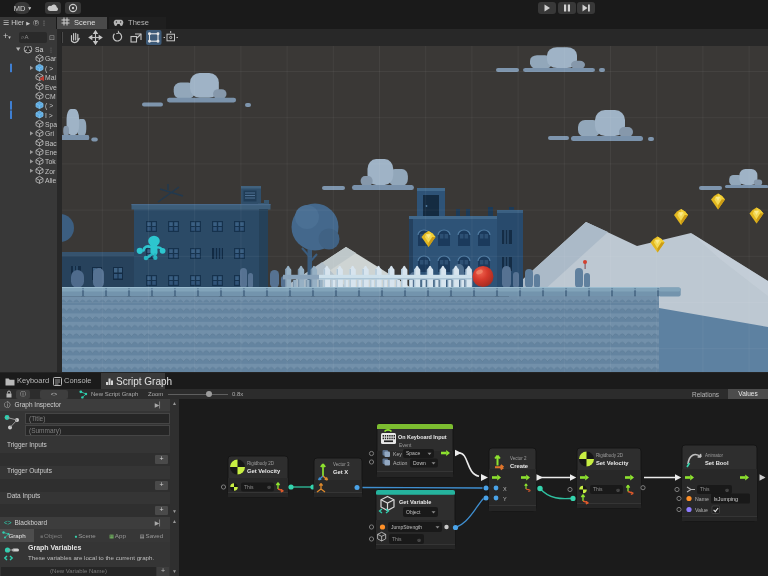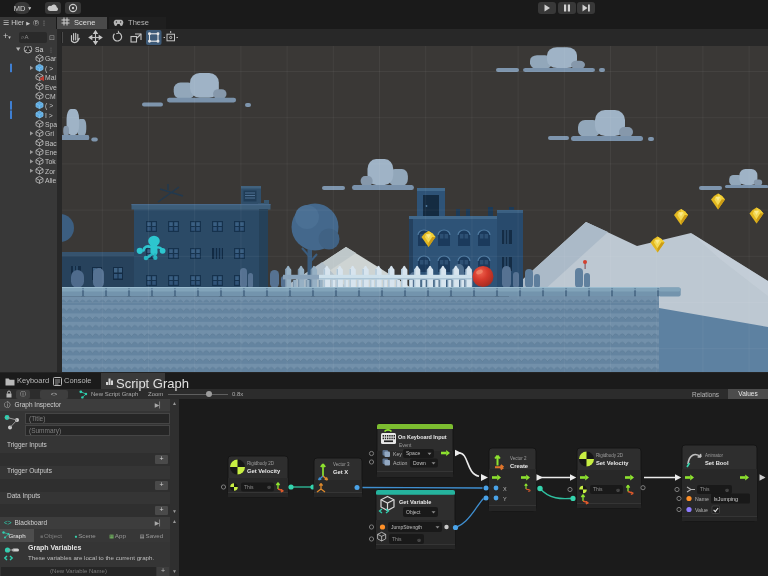--- a/index.html
+++ b/index.html
@@ -819,21 +819,21 @@
     </svg>
 <div class="tx" style="left:17px;top:376px;font-size:7.5px;color:#b9b9b9;">Keyboard</div>
 <svg class="abs" style="left:53px;top:377px;" width="9" height="9" viewBox="0 0 9 9">
       <rect x="0.5" y="0.5" width="8" height="8" rx="1" fill="none" stroke="#b9b9b9" stroke-width="1"></rect>
       <path d="M2 3 h5 M2 5 h5 M2 7 h3.5" stroke="#b9b9b9" stroke-width="0.8"></path>
     </svg>
 <div class="tx" style="left:64px;top:376px;font-size:7.5px;color:#b9b9b9;">Console</div>
 <svg class="abs" style="left:105px;top:377px;" width="9" height="9" viewBox="0 0 9 9">
       <path d="M1 8 V5 h2 V8 Z M3.5 8 V1.5 h2 V8 Z M6 8 V3.5 h2 V8 Z" fill="#d5d5d5"></path>
     </svg>
-<div class="tx" style="left:116px;top:376px;font-size:13px;color:#e0e0e0;text-align:center;">Script Graph</div>
+<div class="tx" style="left:116px;top:376px;font-size:10px;color:#e0e0e0;text-align:center;">Script Graph</div>
 <svg class="abs" style="left:5px;top:390px;" width="8" height="8" viewBox="0 0 8 8">
       <rect x="1.5" y="3.5" width="5" height="4" fill="#b5b5b5"></rect>
       <path d="M2.5 3.5 V2.5 a1.5 1.5 0 0 1 3 0 V3.5" stroke="#b5b5b5" fill="none"></path>
     </svg>
 <div class="abs" style="left:16px;top:390px;width:14px;height:9px;background:#3e3e3e;border-radius:2px;color:#c9c9c9;font-size:6px;text-align:center;line-height:9px;">ⓘ</div>
 <div class="abs" style="left:40px;top:390px;width:28px;height:9px;background:#3e3e3e;border-radius:2px;color:#c9c9c9;font-size:5.5px;text-align:center;line-height:9px;">&lt;&gt;</div>
 <svg class="abs" style="left:79px;top:390px;" width="9" height="9" viewBox="0 0 9 9">
       <circle cx="1.8" cy="1.8" r="1.4" fill="#2fd0b0"></circle>
       <circle cx="7" cy="4" r="1.2" fill="#2fd0b0"></circle>
       <circle cx="3.4" cy="7.4" r="1.2" fill="#2fd0b0"></circle>

